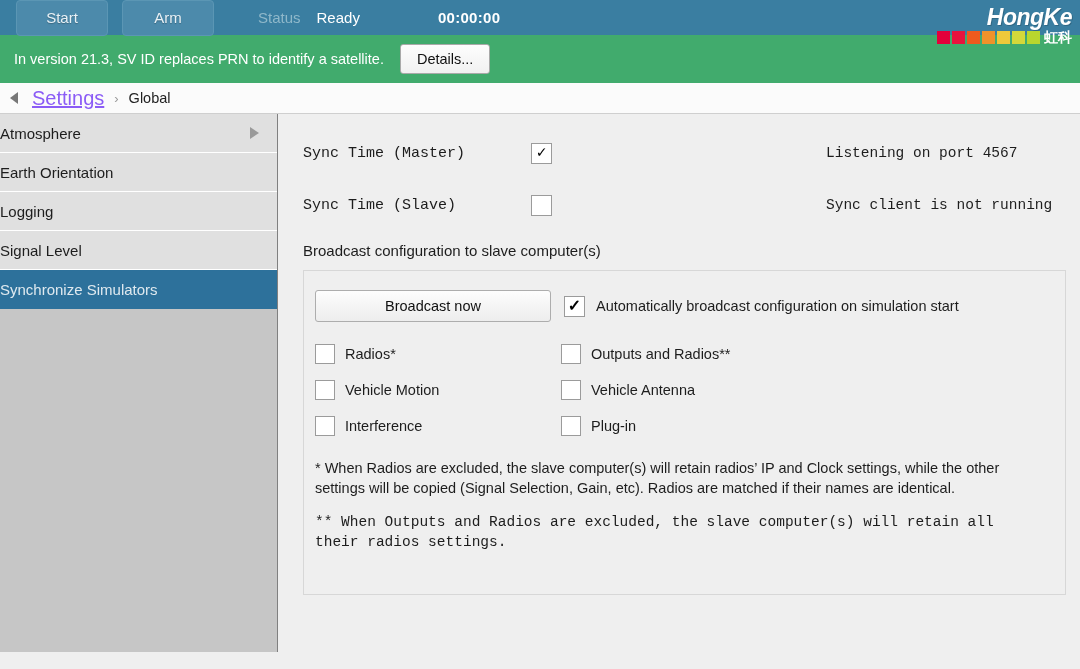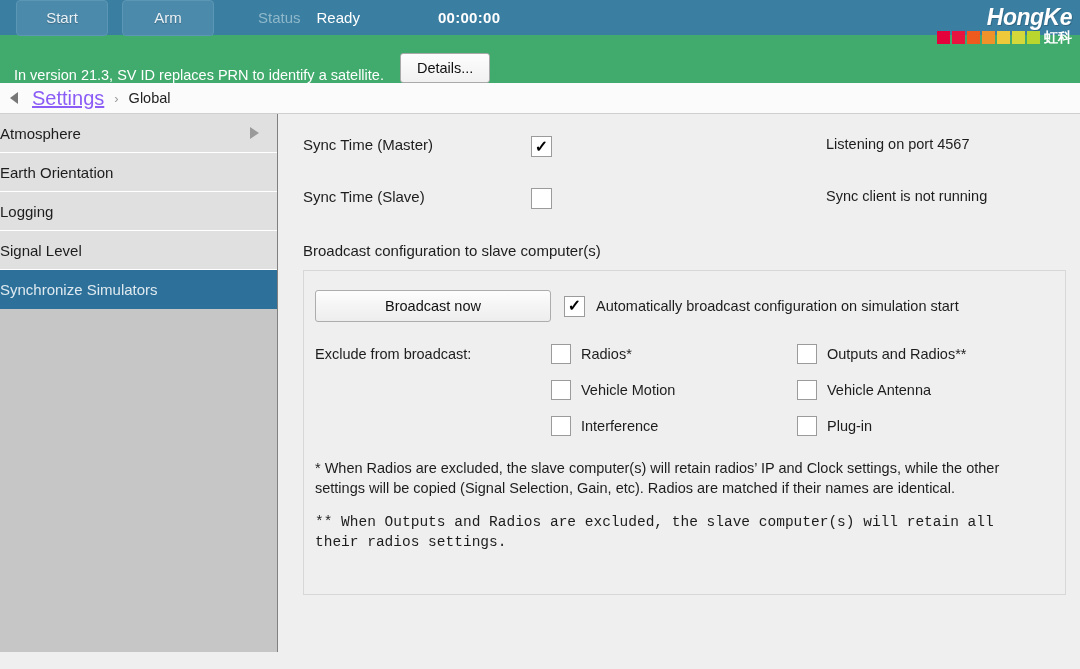--- a/index.html
+++ b/index.html
@@ -92,21 +92,21 @@
     font-weight: bold;
     margin-left: 2px;
     line-height: 13px;
   }
 
   
   .banner {
     height: 48px;
     background: #41ab6d;
     display: flex;
-    align-items: flex-end;
+    align-items: center;
     padding-left: 14px;
     box-sizing: border-box;
   }
   .banner-text {
     color: #ffffff;
     font-size: 14.5px;
   }
   .banner-btn {
     margin-left: 16px;
     background: linear-gradient(#fdfdfd, #f1f1f1);
@@ -197,22 +197,24 @@
   .main {
     flex: 1 1 auto;
     background: #efefef;
     padding: 22px 14px 0 25px;
     box-sizing: border-box;
     position: relative;
   }
 
   .sync-row {
     display: flex;
+    align-items: center;
     height: 34px;
     margin-bottom: 18px;
+    font-family: Liberation Mono, monospace;
   }
   .sync-label {
     width: 228px;
     font-size: 15px;
     color: #1d1d1d;
   }
   .sync-status {
     margin-left: 274px;
     font-size: 14.5px;
     color: #1d1d1d;
@@ -394,21 +396,20 @@
 
       <div class="panel-row1">
         <button class="bc-btn">Broadcast now</button>
         <span class="cb">
           <span class="tick">✓</span>
         </span>
         <span class="auto-lbl">Automatically broadcast configuration on simulation start</span>
       </div>
 
       <div class="excl-wrap">
-        <span class="excl-label">Exclude from broadcast:</span>
         <div class="excl-grid">
           <div class="excl-item">
             <span class="cb nochk"></span>
             <span class="txt">Radios*</span>
           </div>
           <div class="excl-item">
             <span class="cb nochk"></span>
             <span class="txt">Outputs and Radios**</span>
           </div>
           <div class="excl-item">

